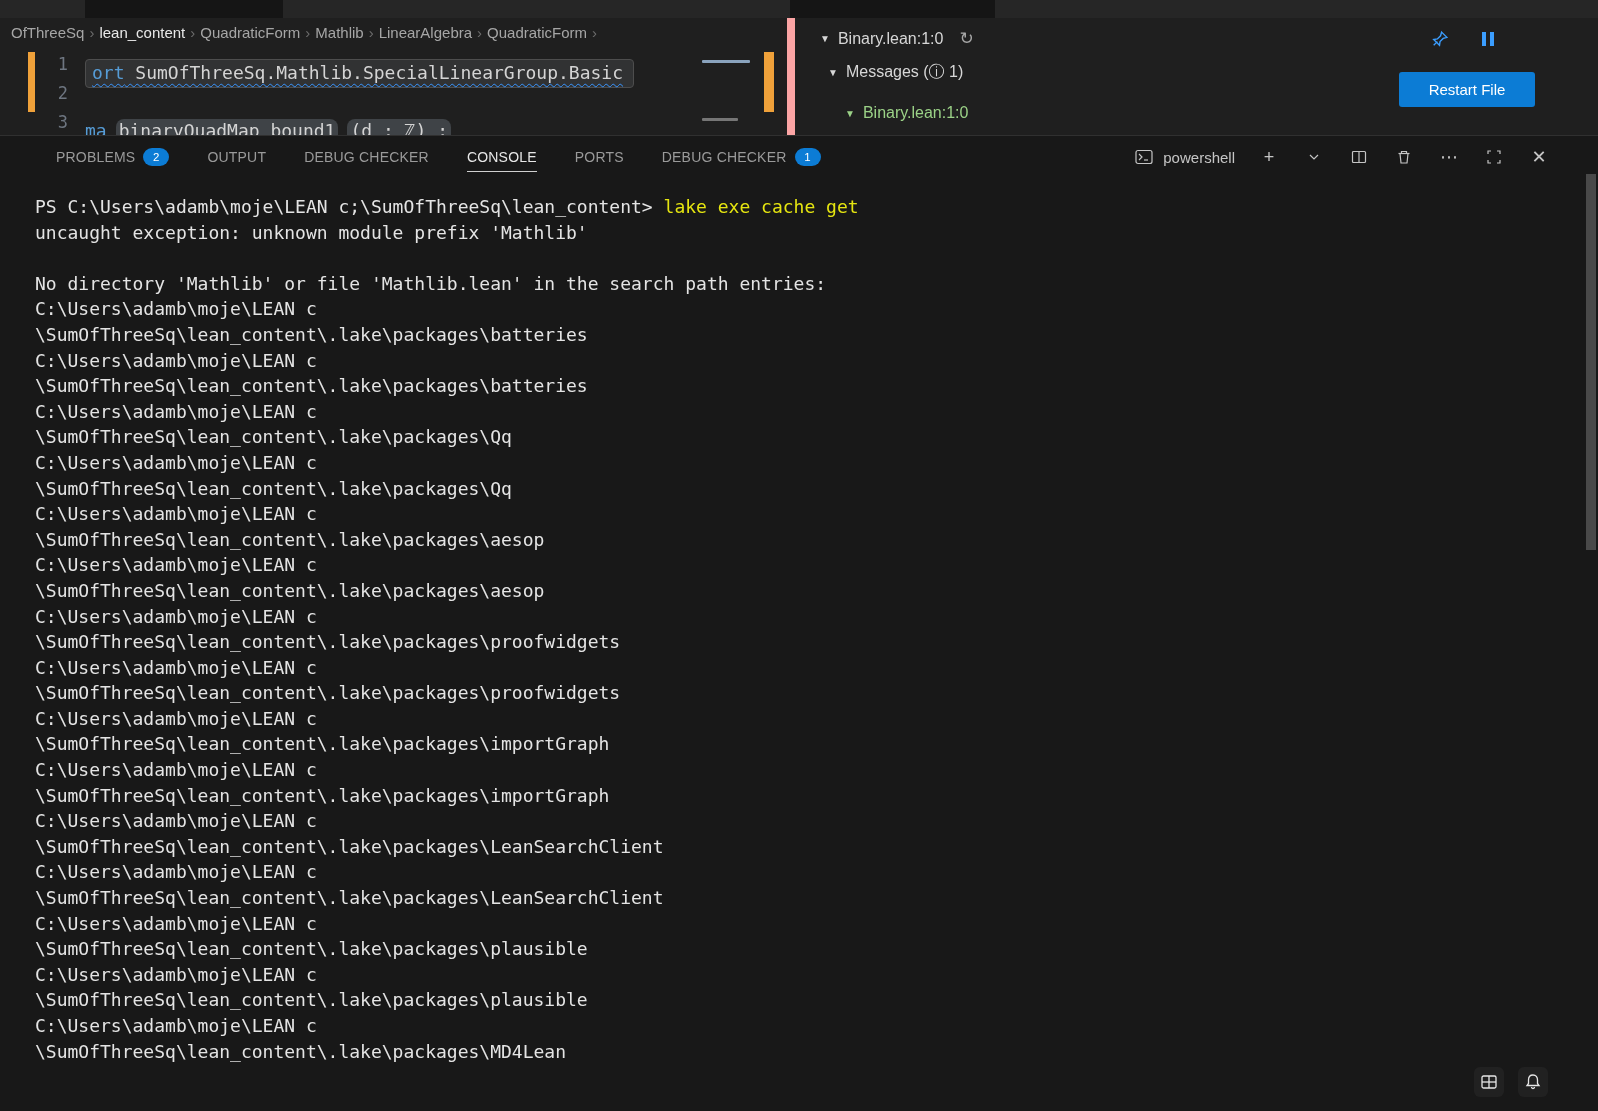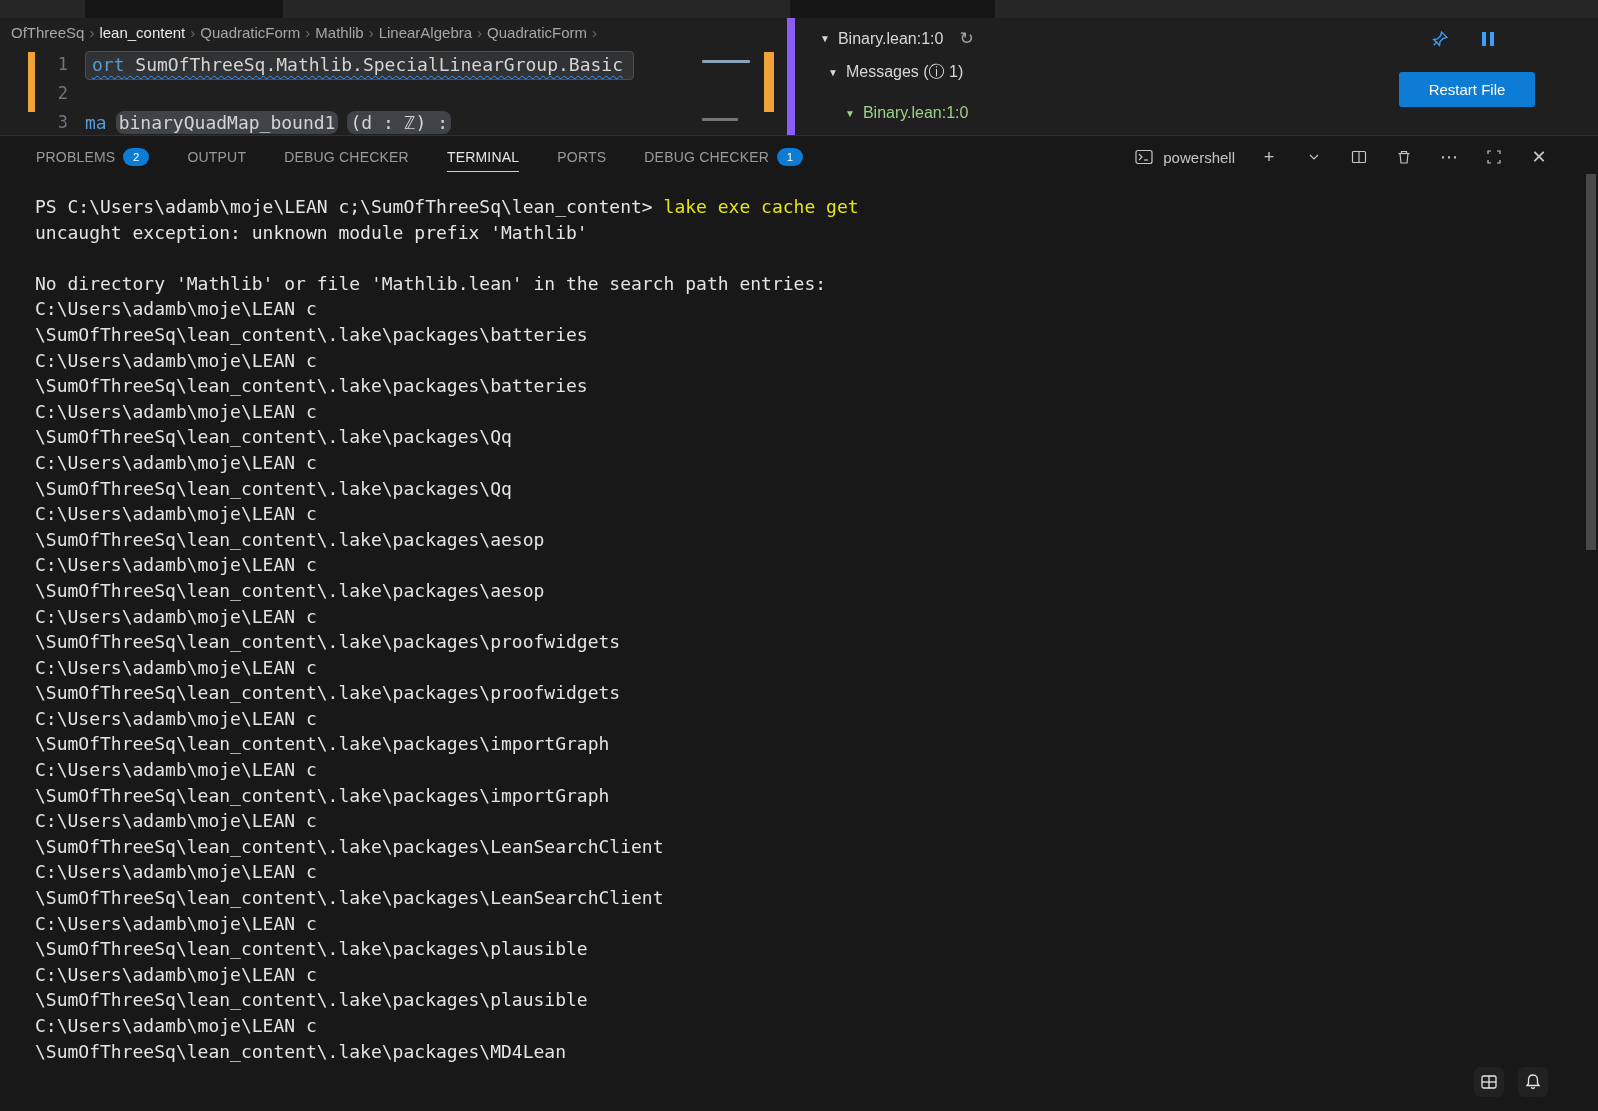--- a/index.html
+++ b/index.html
@@ -1,16 +1,16 @@
 <!DOCTYPE html>
 <html><head>
 <meta charset="utf-8">
 <style>
   html,body{margin:0;padding:0;background:#101010;}
-  .screen{position:relative;width:1598px;height:1111px;background:#8b5cf6;overflow:hidden;
+  .screen{position:relative;width:1598px;height:1111px;background:#fca5a5;overflow:hidden;
           font-family:"Liberation Sans",sans-serif;color:#cccccc;}
 
   
   .titlebar{position:absolute;left:0;top:0;right:0;height:18px;background:#262626;}
   .tb-dark{position:absolute;top:0;height:18px;background:#151515;}
   .tb-dark.left{left:85px;width:198px;}
   .tb-dark.right{left:790px;width:205px;}
 
   
   .editor-pane{position:absolute;left:0;top:18px;width:787px;height:117px;background:#1f1f1f;overflow:hidden;}
@@ -18,21 +18,21 @@
               color:#a6a6a6;white-space:nowrap;overflow:hidden;}
   .crumb{padding:0 3px;cursor:pointer;}
   .crumb.current{color:#e8e8e8;}
   .crumb-sep{color:#6c6c6c;padding:0 2px;font-size:15px;}
 
   .editor{position:absolute;left:0;top:28px;right:0;bottom:0;
           font-family:"DejaVu Sans Mono","DejaVu Sans",monospace;font-size:18px;color:#d4d4d4;}
   .code-line{position:absolute;left:0;right:0;height:29px;line-height:29px;white-space:nowrap;}
   .l1{top:4px;} .l2{top:33px;} .l3{top:62px;}
   .lnum{position:absolute;left:38px;width:30px;text-align:right;color:#6e7681;font-size:17px;}
-  .code-content{position:absolute;left:85px;top:0;}
+  .code-content{position:absolute;left:85px;top:8px;}
   .code-box{display:inline-block;background:#313233;border:1px solid #4d4d4d;border-radius:4px;
             padding:0 10px 1px 6px;line-height:26px;}
   .wavy{text-decoration:underline;text-decoration-style:wavy;text-decoration-color:#3794ff;
         text-decoration-thickness:1px;text-underline-offset:4px;}
   .kw{color:#569cd6;}
   .hl{background:#3f4347;border-radius:8px;padding:1px 3px;margin-left:9px;}
   .gutter-bar{position:absolute;left:28px;top:6px;width:7px;height:60px;background:#efa13a;z-index:2;}
 
   .minimap{position:absolute;left:700px;top:2px;width:58px;height:85px;}
   .mm-line{position:absolute;height:3px;border-radius:1px;}
@@ -53,21 +53,21 @@
   .iv-pin{position:absolute;right:148px;top:12px;width:20px;height:20px;cursor:pointer;}
   .iv-pause{position:absolute;right:100px;top:12px;width:20px;height:18px;display:flex;gap:4px;
             align-items:center;justify-content:center;cursor:pointer;}
   .pause-bar{width:4px;height:14px;background:#3b9eff;}
   .restart-btn{position:absolute;right:63px;top:54px;width:136px;height:35px;background:#0c7cd5;
                color:#ffffff;font-size:15px;border:none;border-radius:3px;display:flex;align-items:center;
                justify-content:center;cursor:pointer;font-family:inherit;}
 
   
   .panel{position:absolute;left:0;top:135px;right:0;height:976px;background:#181818;border-top:1px solid #303030;}
-  .panel-header{position:relative;height:42px;}
+  .panel-header{position:relative;height:42px;margin-left:20px;}
   .tabs{position:absolute;left:36px;top:0;height:42px;display:flex;gap:38px;align-items:center;
         font-size:14px;color:#9a9a9a;letter-spacing:0.2px;}
   .tab{display:flex;align-items:center;gap:8px;height:28px;border-bottom:1px solid transparent;cursor:pointer;}
   .tab.active{color:#e7e7e7;border-bottom-color:#d0d0d0;}
   .badge{min-width:18px;height:18px;border-radius:9px;background:#0c7cd5;color:#fff;font-size:11.5px;
          display:flex;align-items:center;justify-content:center;padding:0 4px;}
   .panel-actions{position:absolute;right:48px;top:0;height:42px;display:flex;align-items:center;gap:23px;color:#c5c5c5;}
   .shell-group{display:flex;align-items:center;gap:8px;font-size:15px;cursor:pointer;}
   .icon-btn{min-width:22px;height:22px;display:flex;align-items:center;justify-content:center;
             cursor:pointer;font-size:18px;color:#c5c5c5;font-style:normal;}
@@ -182,21 +182,21 @@
           <span>PROBLEMS</span>
           <span class="badge">2</span>
         </div>
         <div class="tab">
           <span>OUTPUT</span>
         </div>
         <div class="tab">
           <span>DEBUG CHECKER</span>
         </div>
         <div class="tab active">
-          <span>TERMINAL</span>
+          <span>CONSOLE</span>
         </div>
         <div class="tab">
           <span>PORTS</span>
         </div>
         <div class="tab">
           <span>DEBUG CHECKER</span>
           <span class="badge">1</span>
         </div>
       </div>
 

